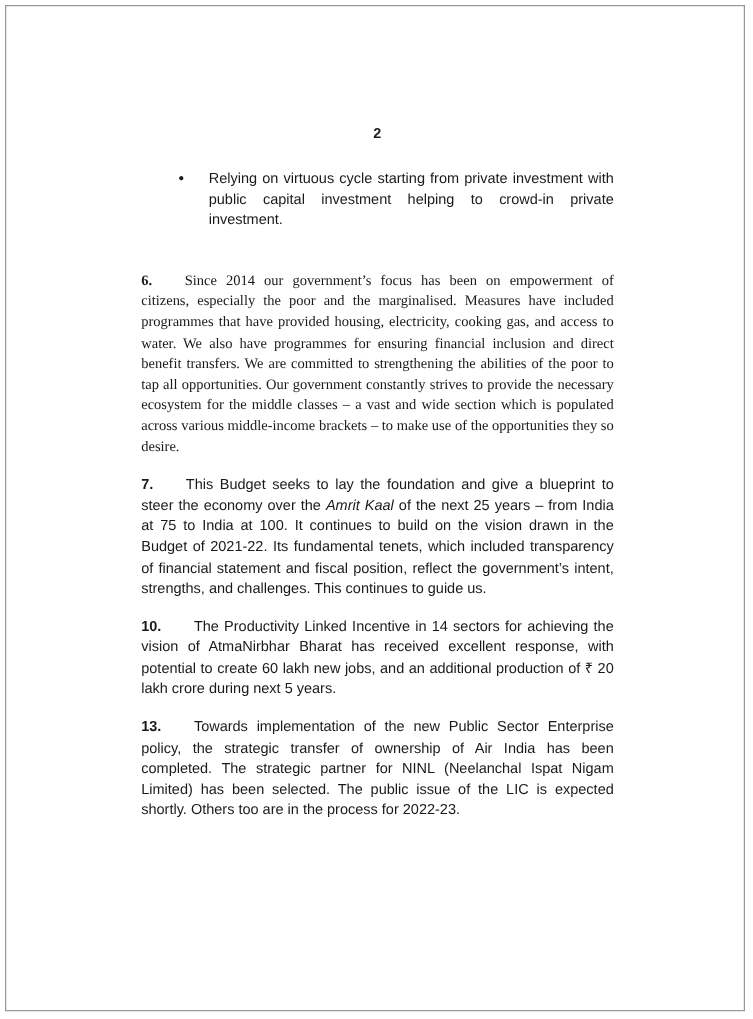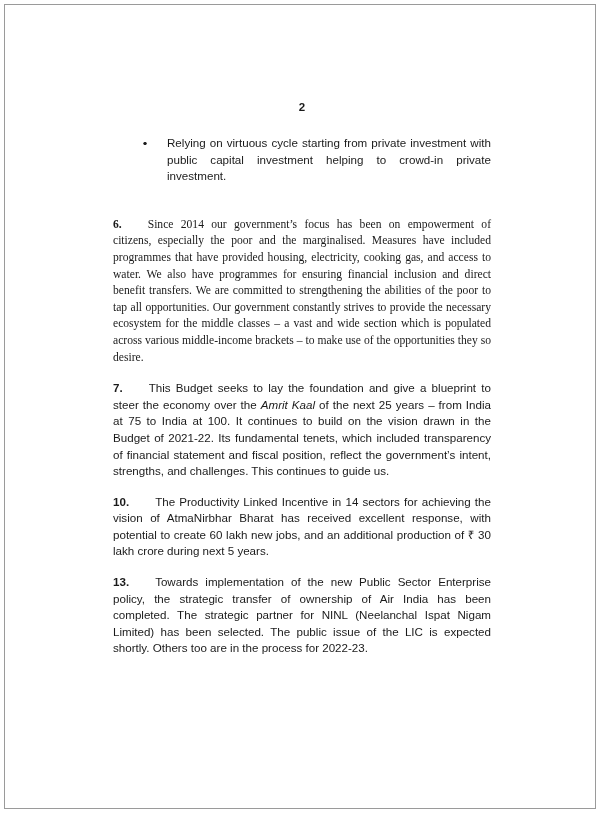--- a/index.html
+++ b/index.html
@@ -111,21 +111,21 @@
       <span class="para-num">6.</span><span class="para-gap"></span><span>Since 2014 our government’s focus has been on empowerment of citizens, especially the poor and the marginalised. Measures have included programmes that have provided housing, electricity, cooking gas, and access to water. We also have programmes for ensuring financial inclusion and direct benefit transfers. We are committed to strengthening the abilities of the poor to tap all opportunities. Our government constantly strives to provide the necessary ecosystem for the middle classes – a vast and wide section which is populated across various middle-income brackets – to make use of the opportunities they so desire.</span>
     </p>
 
     <p class="para">
       <span class="para-num">7.</span><span class="para-gap"></span><span>This Budget seeks to lay the foundation and give a blueprint to steer the economy over the </span><span class="italic">Amrit Kaal</span><span> of the next 25 years – from India at 75 to India at 100. It continues to build on the vision drawn in the Budget of 2021-22. Its fundamental tenets, which included transparency of financial statement and fiscal position, reflect the government’s intent, strengths, and challenges. This continues to guide us.</span>
     </p>
 
 
 
     <p class="para">
-      <span class="para-num">10.</span><span class="para-gap"></span><span>The Productivity Linked Incentive in 14 sectors for achieving the vision of AtmaNirbhar Bharat has received excellent response, with potential to create 60 lakh new jobs, and an additional production of ₹ 30 lakh crore during next 5 years.</span>
+      <span class="para-num">10.</span><span class="para-gap"></span><span>The Productivity Linked Incentive in 14 sectors for achieving the vision of AtmaNirbhar Bharat has received excellent response, with potential to create 60 lakh new jobs, and an additional production of ₹ 20 lakh crore during next 5 years.</span>
     </p>
 
     <p class="para">
       <span class="para-num">13.</span><span class="para-gap"></span><span>Towards implementation of the new Public Sector Enterprise policy, the strategic transfer of ownership of Air India has been completed. The strategic partner for NINL (Neelanchal Ispat Nigam Limited) has been selected. The public issue of the LIC is expected shortly. Others too are in the process for 2022-23.</span>
     </p>
 
   </div>
 </div>
 
 </body></html>

